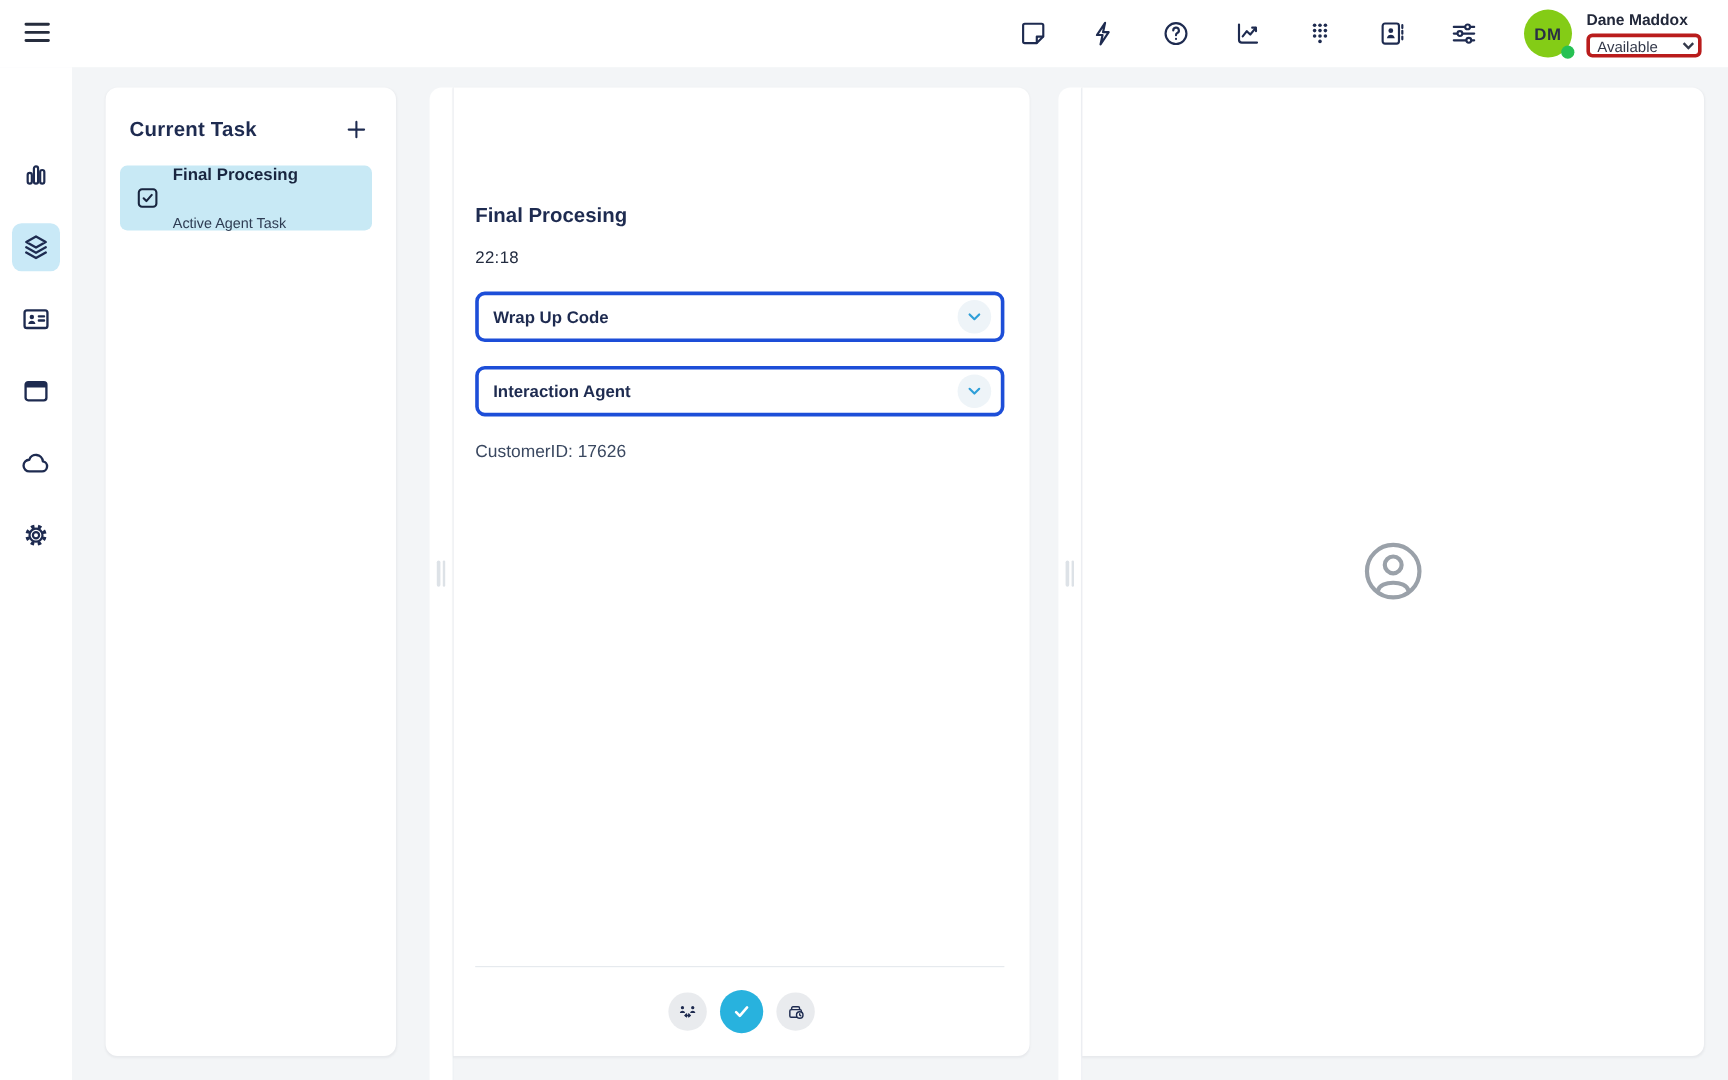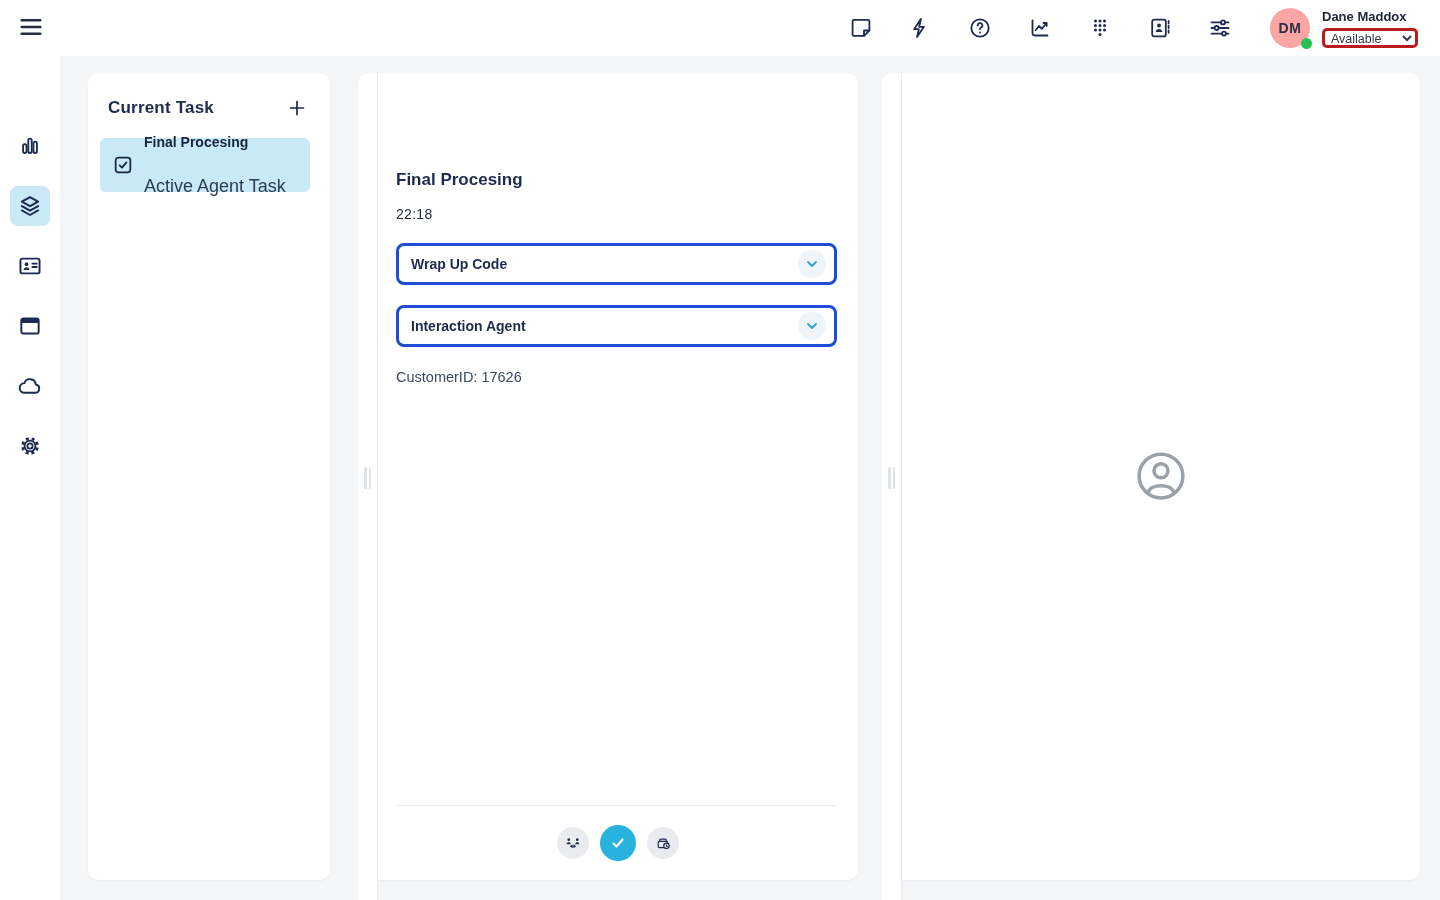--- a/index.html
+++ b/index.html
@@ -5,21 +5,21 @@
   * { margin:0; padding:0; box-sizing:border-box; }
   html,body { width:1440px; height:900px; overflow:hidden;
     font-family:"Liberation Sans", sans-serif; background:#f3f5f7; color:#1e2b50; }
 
   
   .topbar { position:absolute; left:0; top:0; width:1440px; height:56px; background:#ffffff; z-index:5; }
   .menu-btn { position:absolute; left:14px; top:12px; width:34px; height:32px; border:none; background:none; cursor:pointer; }
   .top-icon-btn { position:absolute; top:10px; width:36px; height:36px; border:none; background:none; cursor:pointer;
     display:flex; align-items:center; justify-content:center; border-radius:6px; }
   .avatar { position:absolute; left:1270px; top:8px; width:40px; height:40px; border-radius:50%;
-    background:#fca5a5; display:flex; align-items:center; justify-content:center;
+    background:#84cc16; display:flex; align-items:center; justify-content:center;
     font-size:14px; font-weight:bold; color:#2a2f45; letter-spacing:.5px; cursor:pointer; }
   .status-dot { position:absolute; right:-2px; bottom:-1px; width:11px; height:11px; border-radius:50%; background:#27c153; }
   .user-name { position:absolute; left:1322px; top:9px; font-size:13px; font-weight:bold; color:#22283a; }
   .status-select { position:absolute; left:1322px; top:28px; width:96px; height:20px; font-size:12.5px;
     font-family:"Liberation Sans",sans-serif; color:#33394a; border:3px solid #b91c1c; border-radius:5px;
     background:#ffffff; padding:0 2px; }
 
   
   .rail { position:absolute; left:0; top:56px; width:60px; height:844px; background:#ffffff; z-index:4; }
   .rail-btn { position:absolute; left:10px; width:40px; height:40px; border:none; background:none; cursor:pointer;
@@ -39,21 +39,21 @@
 
   
   .panel-head { display:flex; align-items:center; justify-content:space-between; padding:22px 20px 0 20px; }
   .panel-title { font-size:17px; font-weight:bold; color:#1e2b50; letter-spacing:.2px; }
   .add-btn { width:26px; height:26px; border:none; background:none; cursor:pointer;
     display:flex; align-items:center; justify-content:center; }
   .task-item { position:absolute; left:12px; top:65px; width:210px; height:54px; background:#c8e9f5;
     border-radius:6px; display:flex; align-items:center; padding:0 12px; gap:10px; cursor:pointer; }
   .task-texts { display:flex; flex-direction:column; gap:2px; }
   .task-title { font-size:14px; font-weight:bold; color:#18253f; }
-  .task-sub { font-size:18px; color:#2e3c53;margin-top:24px; }
+  .task-sub { font-size:12px; color:#2e3c53;margin-top:24px; }
 
   
   .work-title { position:absolute; left:18px; top:97px; font-size:17px; font-weight:bold; color:#1e2b50; }
   .work-timer { position:absolute; left:18px; top:133px; font-size:14px; color:#232c40; letter-spacing:.3px; }
   .accordion { position:absolute; left:18px; width:441px; height:42px; background:#ffffff;
     border:3px solid #1d4ed8; border-radius:8px; display:flex; align-items:center;
     justify-content:space-between; padding:0 8px 0 12px; cursor:pointer; }
   .acc-1 { top:170px; } .acc-2 { top:232px; }
   .acc-label { font-size:14px; font-weight:bold; color:#1e2b50; }
   .acc-chevron-wrap { width:28px; height:28px; border-radius:50%; background:#eef4f8;

